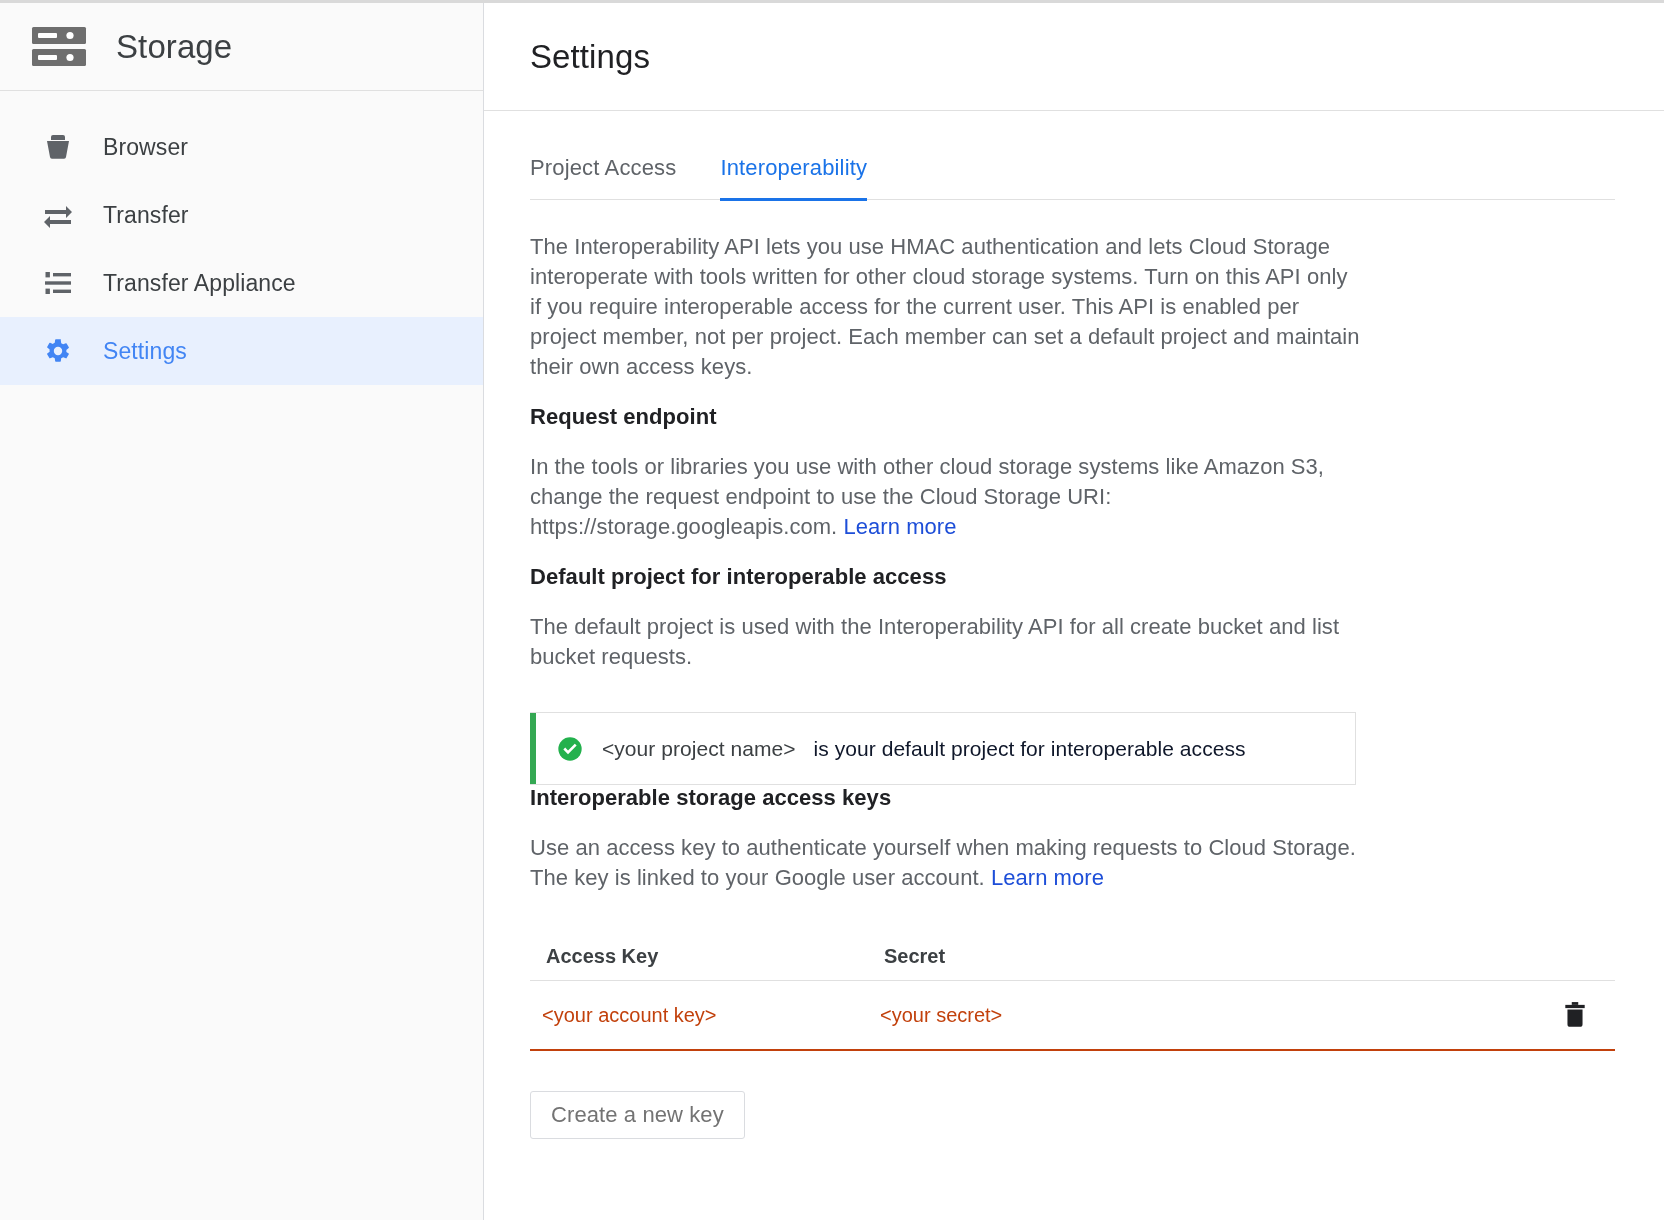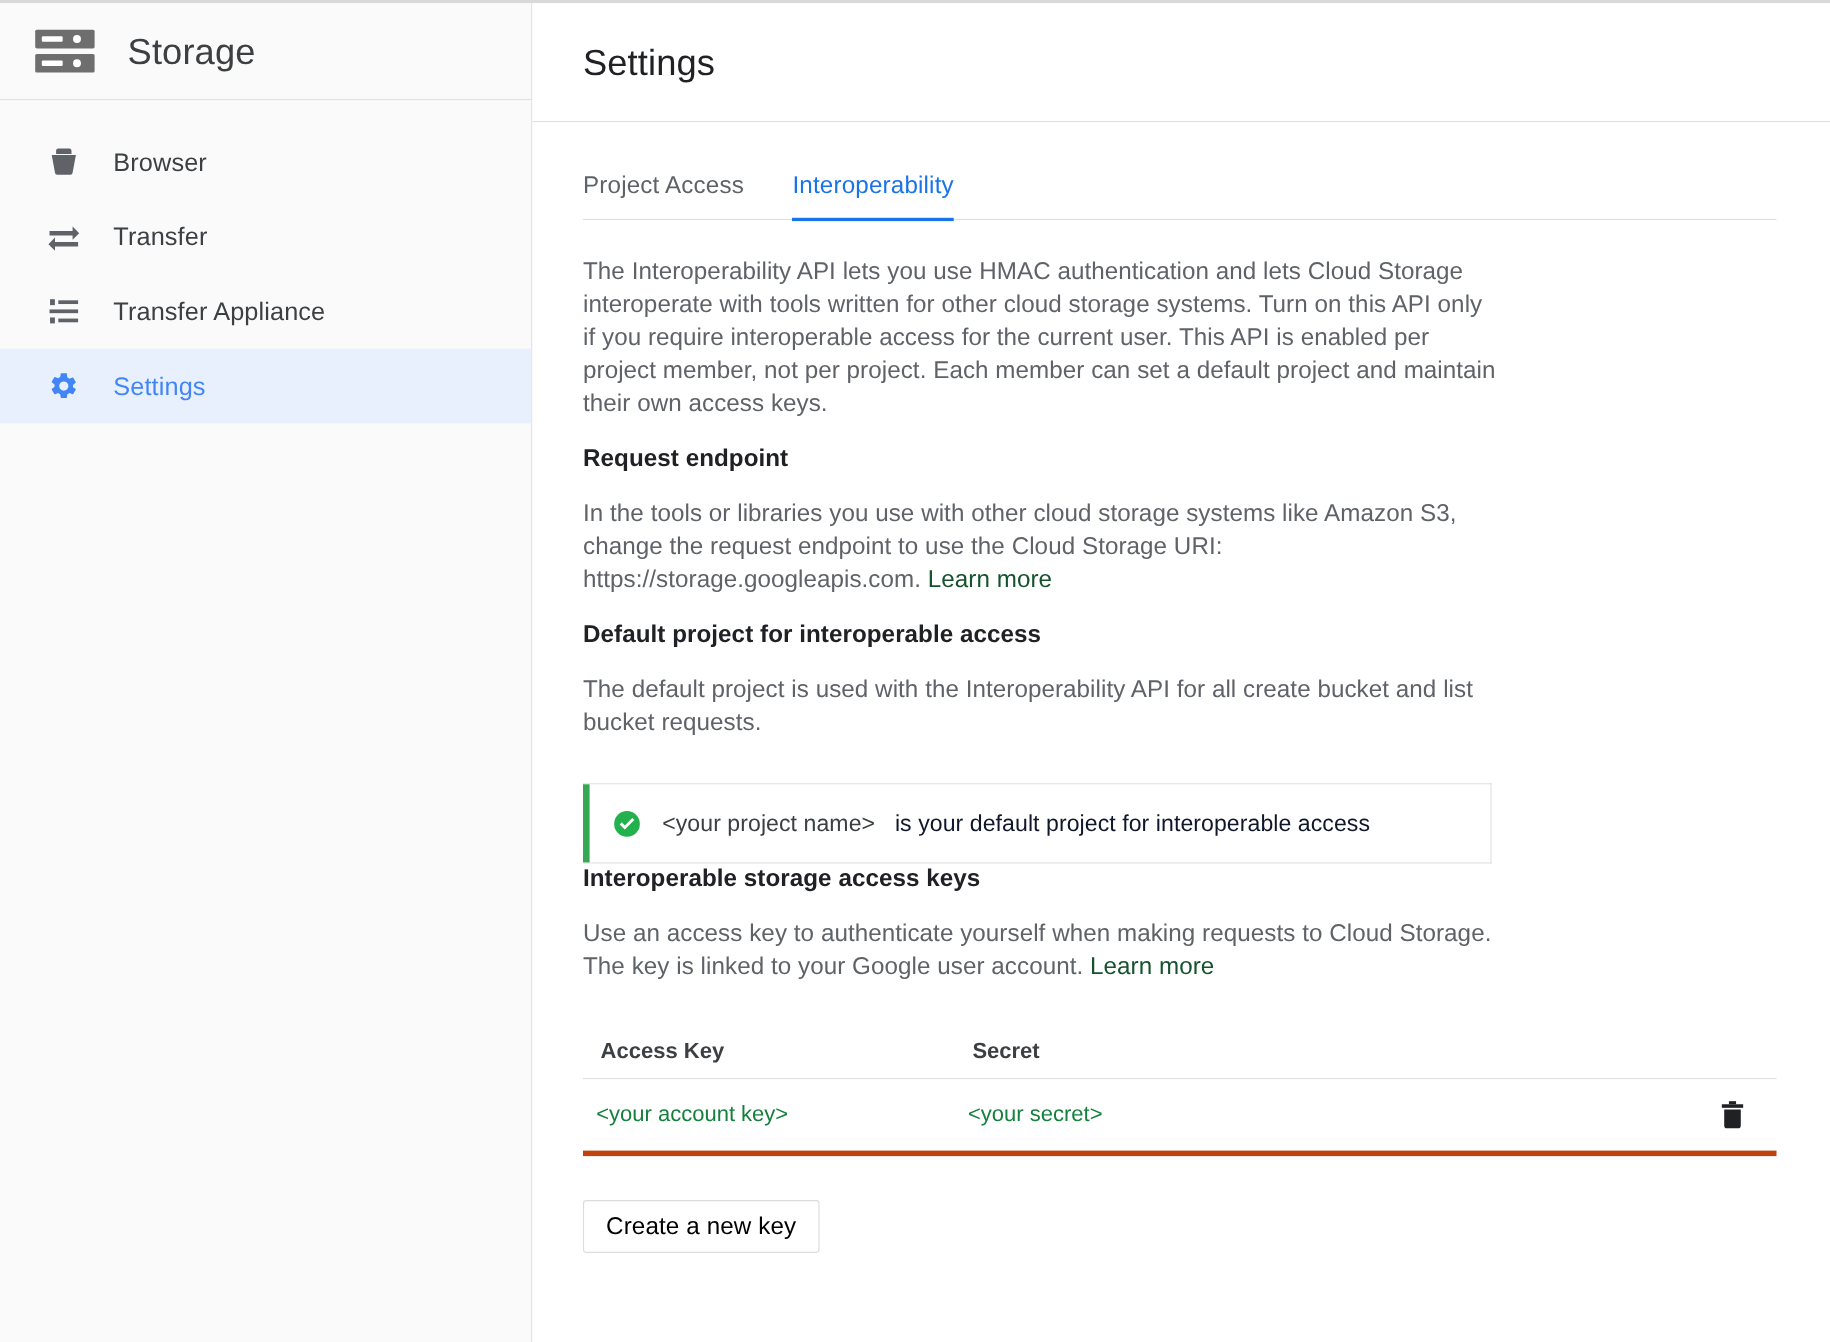--- a/index.html
+++ b/index.html
@@ -151,21 +151,21 @@
     margin-top: 32px;
   }
   .section-title {
     font-size: 22px;
     font-weight: bold;
     color: #202124;
     margin-bottom: 6px;
     letter-spacing: 0.05px;
   }
   a.link, .link {
-    color: #14532d;
+    color: #1d4ed8;
     text-decoration: none;
     cursor: pointer;
   }
 
   
   .banner {
     margin-top: 40px;
     width: 826px;
     height: 73px;
     box-sizing: border-box;
@@ -214,23 +214,23 @@
     font-size: 20px;
     font-weight: bold;
     color: #3c4043;
     padding-left: 16px;
     box-sizing: border-box;
   }
   .keys-row {
     display: flex;
     align-items: center;
     height: 70px;
-    border-bottom: 5px solid #c2410c;
+    border-bottom: 2px solid #c2410c;
     font-size: 20px;
-    color: #15803d;
+    color: #c2410c;
     padding-left: 12px;
     box-sizing: border-box;
   }
   .col-key { width: 338px; }
   .col-secret { flex: 1; }
   .col-action {
     width: 80px;
     display: flex;
     align-items: center;
     justify-content: center;
@@ -246,21 +246,21 @@
   }
 
   .create-btn {
     margin-top: 40px;
     height: 48px;
     padding: 0 20px;
     background: #ffffff;
     border: 1px solid #dadce0;
     border-radius: 3px;
     font-size: 22px;
-    color: #000000;
+    color: #737373;
     font-family: "Liberation Sans", sans-serif;
     cursor: pointer;
     letter-spacing: 0.1px;
   }
 </style>
 </head>
 <body>
 
 <div class="app">
 

